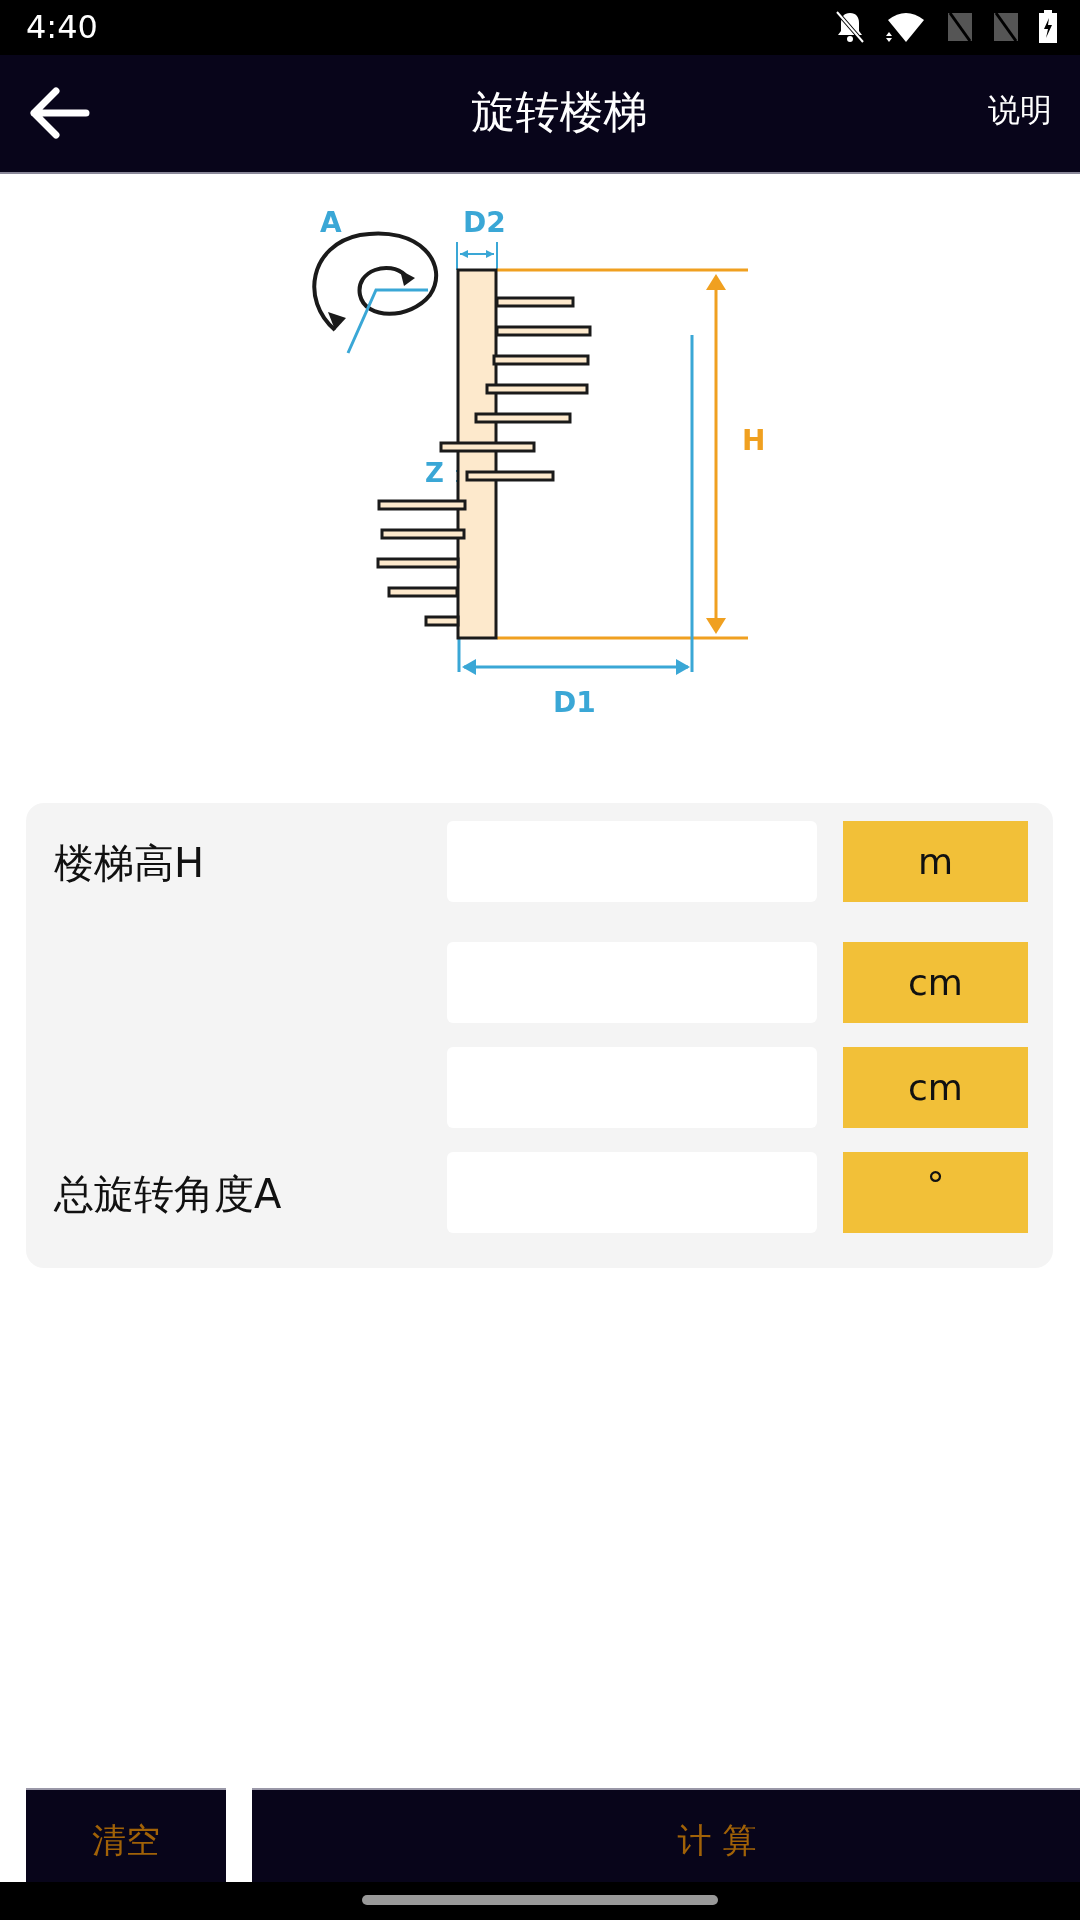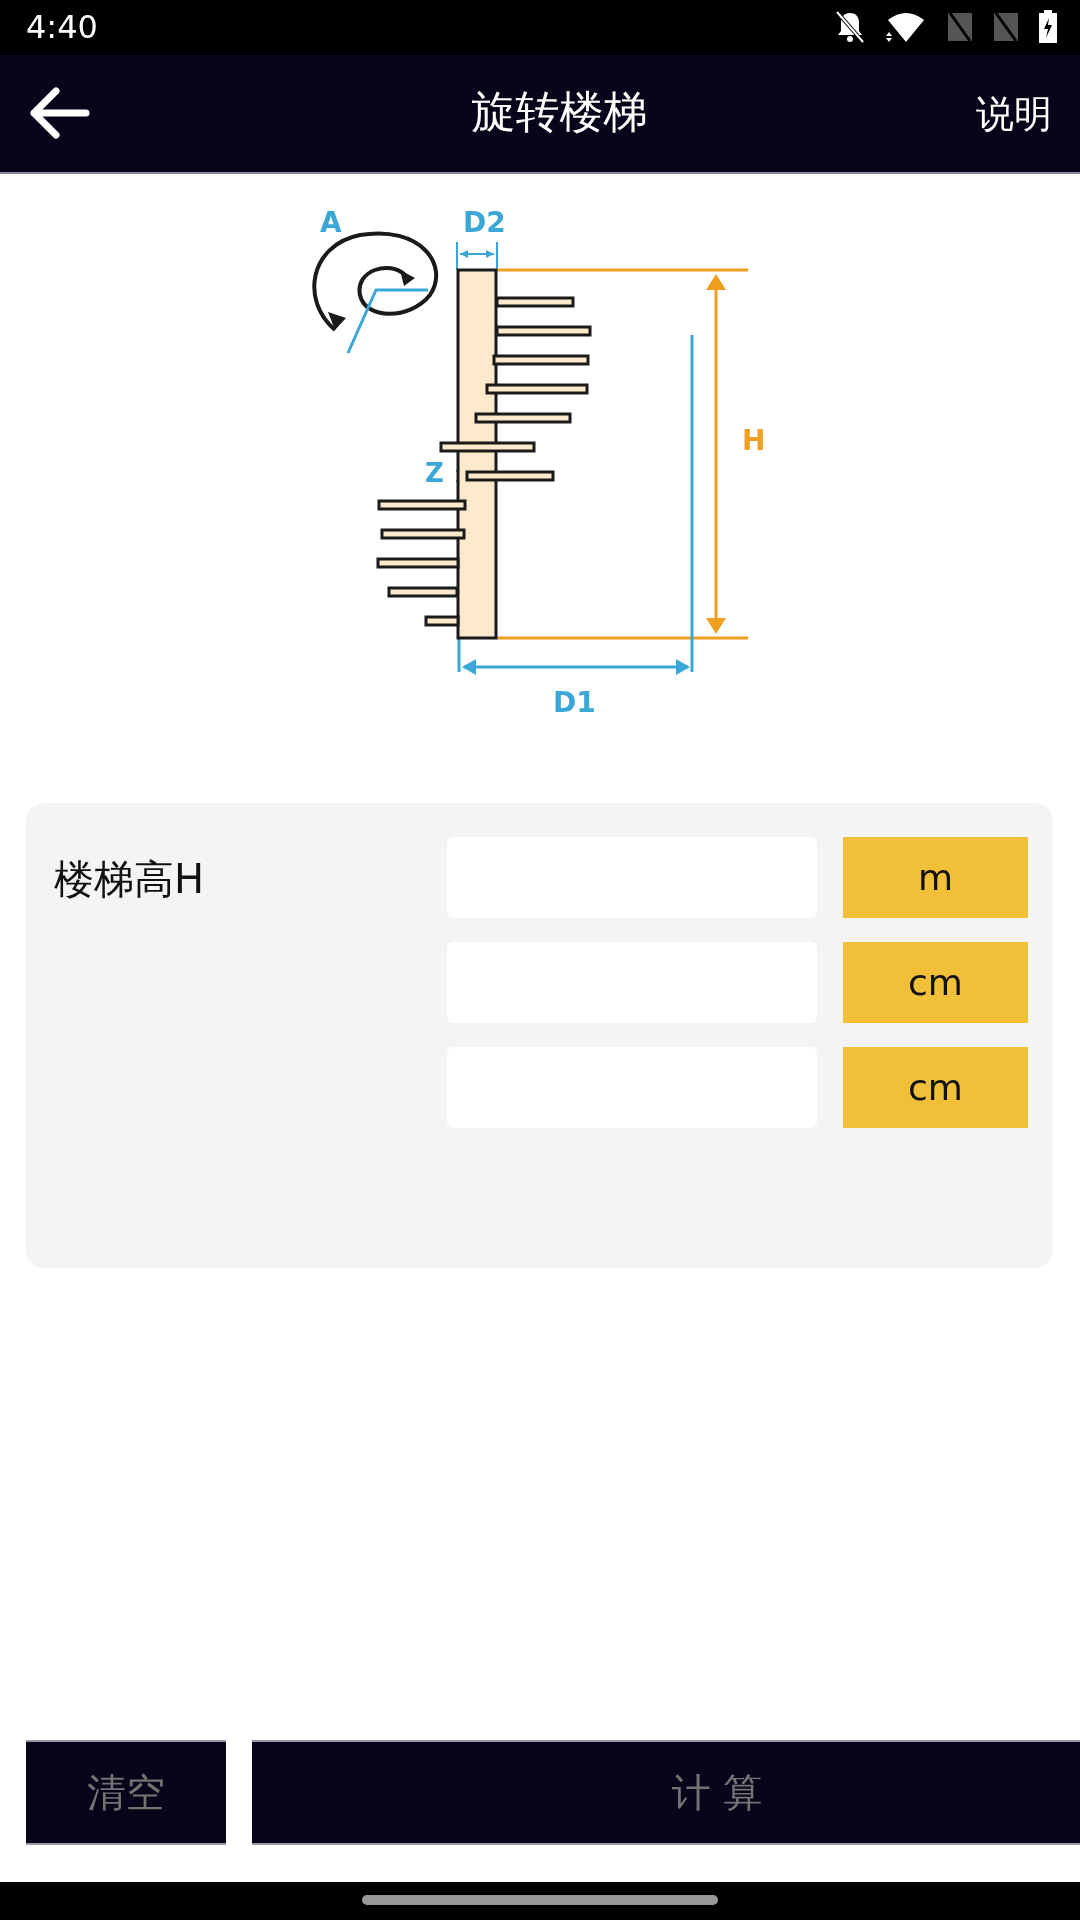--- a/index.html
+++ b/index.html
@@ -3,28 +3,28 @@
 <meta charset="utf-8">
 <style>
   html,body{margin:0;padding:0;}
   body{width:1080px;height:1920px;position:relative;background:#ffffff;font-family:"DejaVu Sans","Liberation Sans",sans-serif;overflow:hidden;}
   .status{position:absolute;left:0;top:0;width:1080px;height:65px;background:#000;color:#fff;}
   .status .time{position:absolute;left:26px;top:8px;font-size:32px;}
   .status .icons{position:absolute;right:22px;top:10px;display:flex;gap:18px;align-items:center;}
   .header{position:absolute;left:0;top:55px;width:1080px;height:117px;background:#08051a;border-bottom:2px solid #8a8899;color:#fff;}
   .back{position:absolute;left:26px;top:30px;width:64px;height:56px;}
   .title{position:absolute;left:0;right:0;top:28px;text-align:center;font-size:44px;padding-left:39px;}
-  .help{position:absolute;right:28px;top:34px;font-size:38px;}
+  .help{position:absolute;right:28px;top:34px;font-size:32px;}
   .diagram{position:absolute;left:280px;top:190px;width:500px;height:580px;}
   .card{position:absolute;left:26px;top:803px;width:1027px;height:465px;background:#f4f4f4;border-radius:18px;}
   .row{position:absolute;left:0;width:1027px;height:81px;}
   .row .label{position:absolute;left:28px;top:15px;font-size:40px;color:#111;}
   .row .input{position:absolute;left:421px;top:0;width:370px;height:81px;background:#fff;border-radius:6px;border:none;outline:none;font-size:36px;padding:0 14px;box-sizing:border-box;}
   .row .unit{position:absolute;left:817px;top:0;width:185px;height:81px;background:#f2c038;display:flex;align-items:center;justify-content:center;font-size:36px;color:#111;}
-  .btn{position:absolute;top:1740px;height:105px;background:#08051a;color:#737373;display:flex;align-items:center;justify-content:center;font-size:39px;border-top:2px solid #9a98a8;border-bottom:2px solid #9a98a8;box-sizing:border-box;}
+  .btn{position:absolute;top:1788px;height:105px;background:#08051a;color:#a16207;display:flex;align-items:center;justify-content:center;font-size:34px;border-top:2px solid #9a98a8;border-bottom:2px solid #9a98a8;box-sizing:border-box;}
   .nav{position:absolute;left:0;top:1882px;width:1080px;height:38px;background:#000;}
   .nav .pill{position:absolute;left:362px;top:13px;width:356px;height:10px;border-radius:5px;background:#999;}
 </style>
 </head>
 <body>
 
 <div class="status">
   <span class="time">4:40</span>
   <div class="icons">
     <svg width="32" height="34" viewBox="0 0 32 34">
@@ -110,33 +110,38 @@
     <rect x="187" y="282" width="86" height="8"></rect>
     <rect x="99" y="311" width="86" height="8"></rect>
     <rect x="102" y="340" width="82" height="8"></rect>
     <rect x="98" y="369" width="80" height="8"></rect>
     <rect x="109" y="398" width="68" height="8"></rect>
     <rect x="146" y="427" width="32" height="8"></rect>
   </g>
 </svg>
 
 <div class="card">
-  <div class="row" style="top:34px;text-decoration:underline;">
+  <div class="row" style="top:18px;text-decoration:underline;">
     <span class="label">楼梯高H</span>
     <input class="input" placeholder="" style="">
     <div class="unit">m</div>
   </div>
   <div class="row" style="top:139px;">
     <input class="input" placeholder="" style="">
     <div class="unit">cm</div>
   </div>
   <div class="row" style="top:244px;">
     <input class="input" placeholder="" style="">
     <div class="unit">cm</div>
   </div>
+  <div class="row" style="top:349px;">
+    <span class="label">总旋转角度A</span>
+    <input class="input" placeholder="" style="">
+    <div class="unit" style="align-items:flex-start;padding-top:12px;box-sizing:border-box;">°</div>
+  </div>
 </div>
 
 <div class="btn" style="left:26px;width:200px;">清空</div>
 <div class="btn" style="left:252px;width:930px;">计 算</div>
 
 <div class="nav">
   <div class="pill"></div>
 </div>
 
 </body></html>

